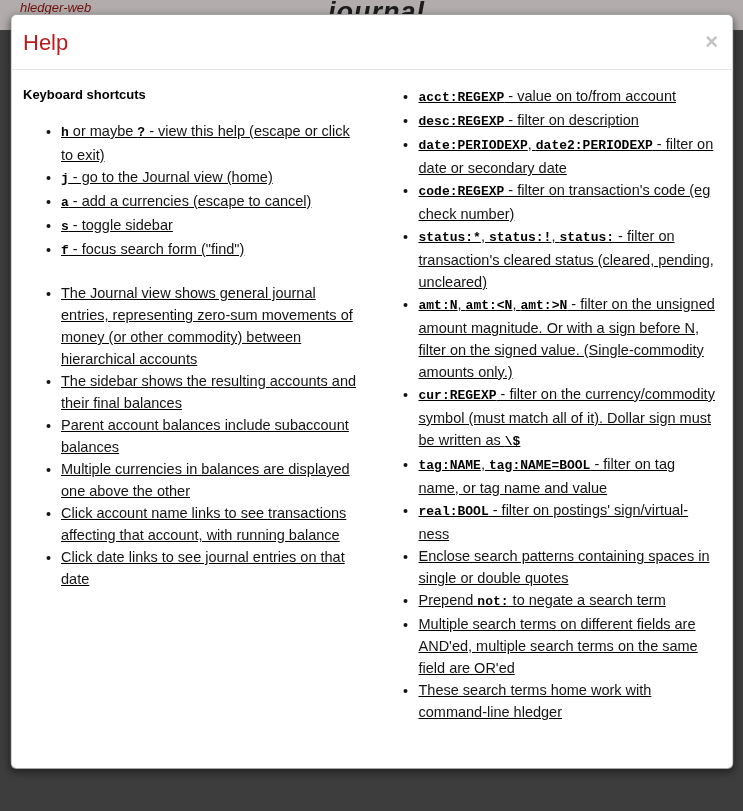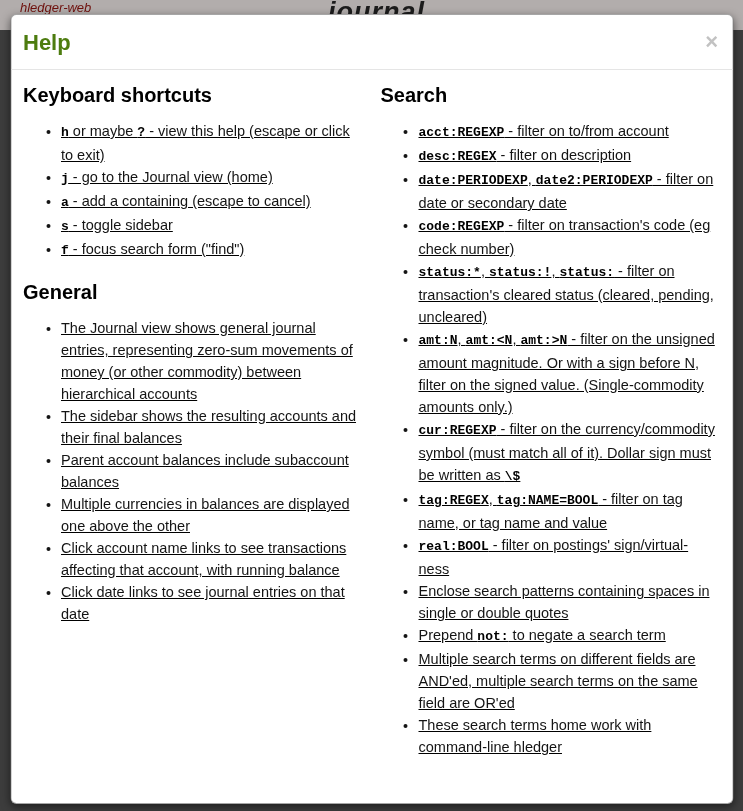--- a/index.html
+++ b/index.html
@@ -31,36 +31,36 @@
     width: 723px; background: #ffffff;
     border: 1px solid rgba(0,0,0,.35); border-radius: 6px;
     box-shadow: 0 3px 9px rgba(0,0,0,.5);
     z-index: 2;
   }
   .modal-header {
     position: relative;
     padding: 15px 15px 13px 12px;
     border-bottom: 1px solid #e5e5e5;
   }
-  .modal-title { font-size: 22px; font-weight: 700; color: #4d7c0f; }
+  .modal-title { font-size: 22px; font-weight: 400; color: #b91c1c; }
   .close {
     position: absolute; right: 14px; top: 16px;
     border: 0; background: none;
     font-size: 22px; font-weight: bold; line-height: 1;
     color: #c2c2c2; cursor: pointer;
     font-family: "Liberation Sans", sans-serif;
   }
   .modal-body {
     display: flex; gap: 20px;
     padding: 15px 14px 25px 12px;
   }
   .col { flex: 1; min-width: 0; }
 
   .section-heading {
-    font-size: 20px; font-weight: bold; color: #000;
+    font-size: 13px; font-weight: bold; color: #000;
     line-height: 20px; margin: 0 0 15px;
   }
   .help-list {
     margin: 0 0 20px; padding-left: 38px; list-style: disc; text-decoration: underline;
   }
   .help-list li {
     font-size: 14.5px; line-height: 22px; color: #141414;
   }
   .code {
     font-family: "Liberation Mono", "DejaVu Sans Mono", monospace;
@@ -79,45 +79,43 @@
   <div class="modal-header">
     <span class="modal-title">Help</span>
     <button class="close">×</button>
   </div>
   <div class="modal-body">
     <div class="col">
         <h4 class="section-heading">Keyboard shortcuts</h4>
         <ul class="help-list">
           <li><span class="code">h</span><span> or maybe </span><span class="code">?</span><span> - view this help (escape or click to exit)</span></li>
           <li><span class="code">j</span><span> - go to the Journal view (home)</span></li>
-          <li><span class="code">a</span><span> - add a containing (escape to cancel)</span></li>
+          <li><span class="code">a</span><span> - add a currencies (escape to cancel)</span></li>
           <li><span class="code">s</span><span> - toggle sidebar</span></li>
           <li><span class="code">f</span><span> - focus search form ("find")</span></li>
         </ul>
-        <h4 class="section-heading">General</h4>
         <ul class="help-list">
           <li><span>The Journal view shows general journal entries, representing zero-sum movements of money (or other commodity) between hierarchical accounts</span></li>
           <li><span>The sidebar shows the resulting accounts and their final balances</span></li>
           <li><span>Parent account balances include subaccount balances</span></li>
           <li><span>Multiple currencies in balances are displayed one above the other</span></li>
           <li><span>Click account name links to see transactions affecting that account, with running balance</span></li>
           <li><span>Click date links to see journal entries on that date</span></li>
         </ul>
       </div>
     <div class="col">
-        <h4 class="section-heading">Search</h4>
         <ul class="help-list">
-          <li><span class="code">acct:REGEXP</span><span> - filter on to/from account</span></li>
-          <li><span class="code">desc:REGEX</span><span> - filter on description</span></li>
+          <li><span class="code">acct:REGEXP</span><span> - value on to/from account</span></li>
+          <li><span class="code">desc:REGEXP</span><span> - filter on description</span></li>
           <li><span class="code">date:PERIODEXP</span><span>, </span><span class="code">date2:PERIODEXP</span><span> - filter on date or secondary date</span></li>
           <li><span class="code">code:REGEXP</span><span> - filter on transaction's code (eg check number)</span></li>
           <li><span class="code">status:*</span><span>, </span><span class="code">status:!</span><span>, </span><span class="code">status:</span><span> - filter on transaction's cleared status (cleared, pending, uncleared)</span></li>
           <li><span class="code">amt:N</span><span>, </span><span class="code">amt:&lt;N</span><span>, </span><span class="code">amt:&gt;N</span><span> - filter on the unsigned amount magnitude. Or with a sign before N, filter on the signed value. (Single-commodity amounts only.)</span></li>
           <li><span class="code">cur:REGEXP</span><span> - filter on the currency/commodity symbol (must match all of it). Dollar sign must be written as </span><span class="code">\$</span></li>
-          <li><span class="code">tag:REGEX</span><span>, </span><span class="code">tag:NAME=BOOL</span><span> - filter on tag name, or tag name and value</span></li>
+          <li><span class="code">tag:NAME</span><span>, </span><span class="code">tag:NAME=BOOL</span><span> - filter on tag name, or tag name and value</span></li>
           <li><span class="code">real:BOOL</span><span> - filter on postings' sign/virtual-ness</span></li>
           <li><span>Enclose search patterns containing spaces in single or double quotes</span></li>
           <li><span>Prepend </span><span class="code">not:</span><span> to negate a search term</span></li>
           <li><span>Multiple search terms on different fields are AND'ed, multiple search terms on the same field are OR'ed</span></li>
           <li><span>These search terms home work with command-line hledger</span></li>
         </ul>
       </div>
   </div>
 </div>
 

